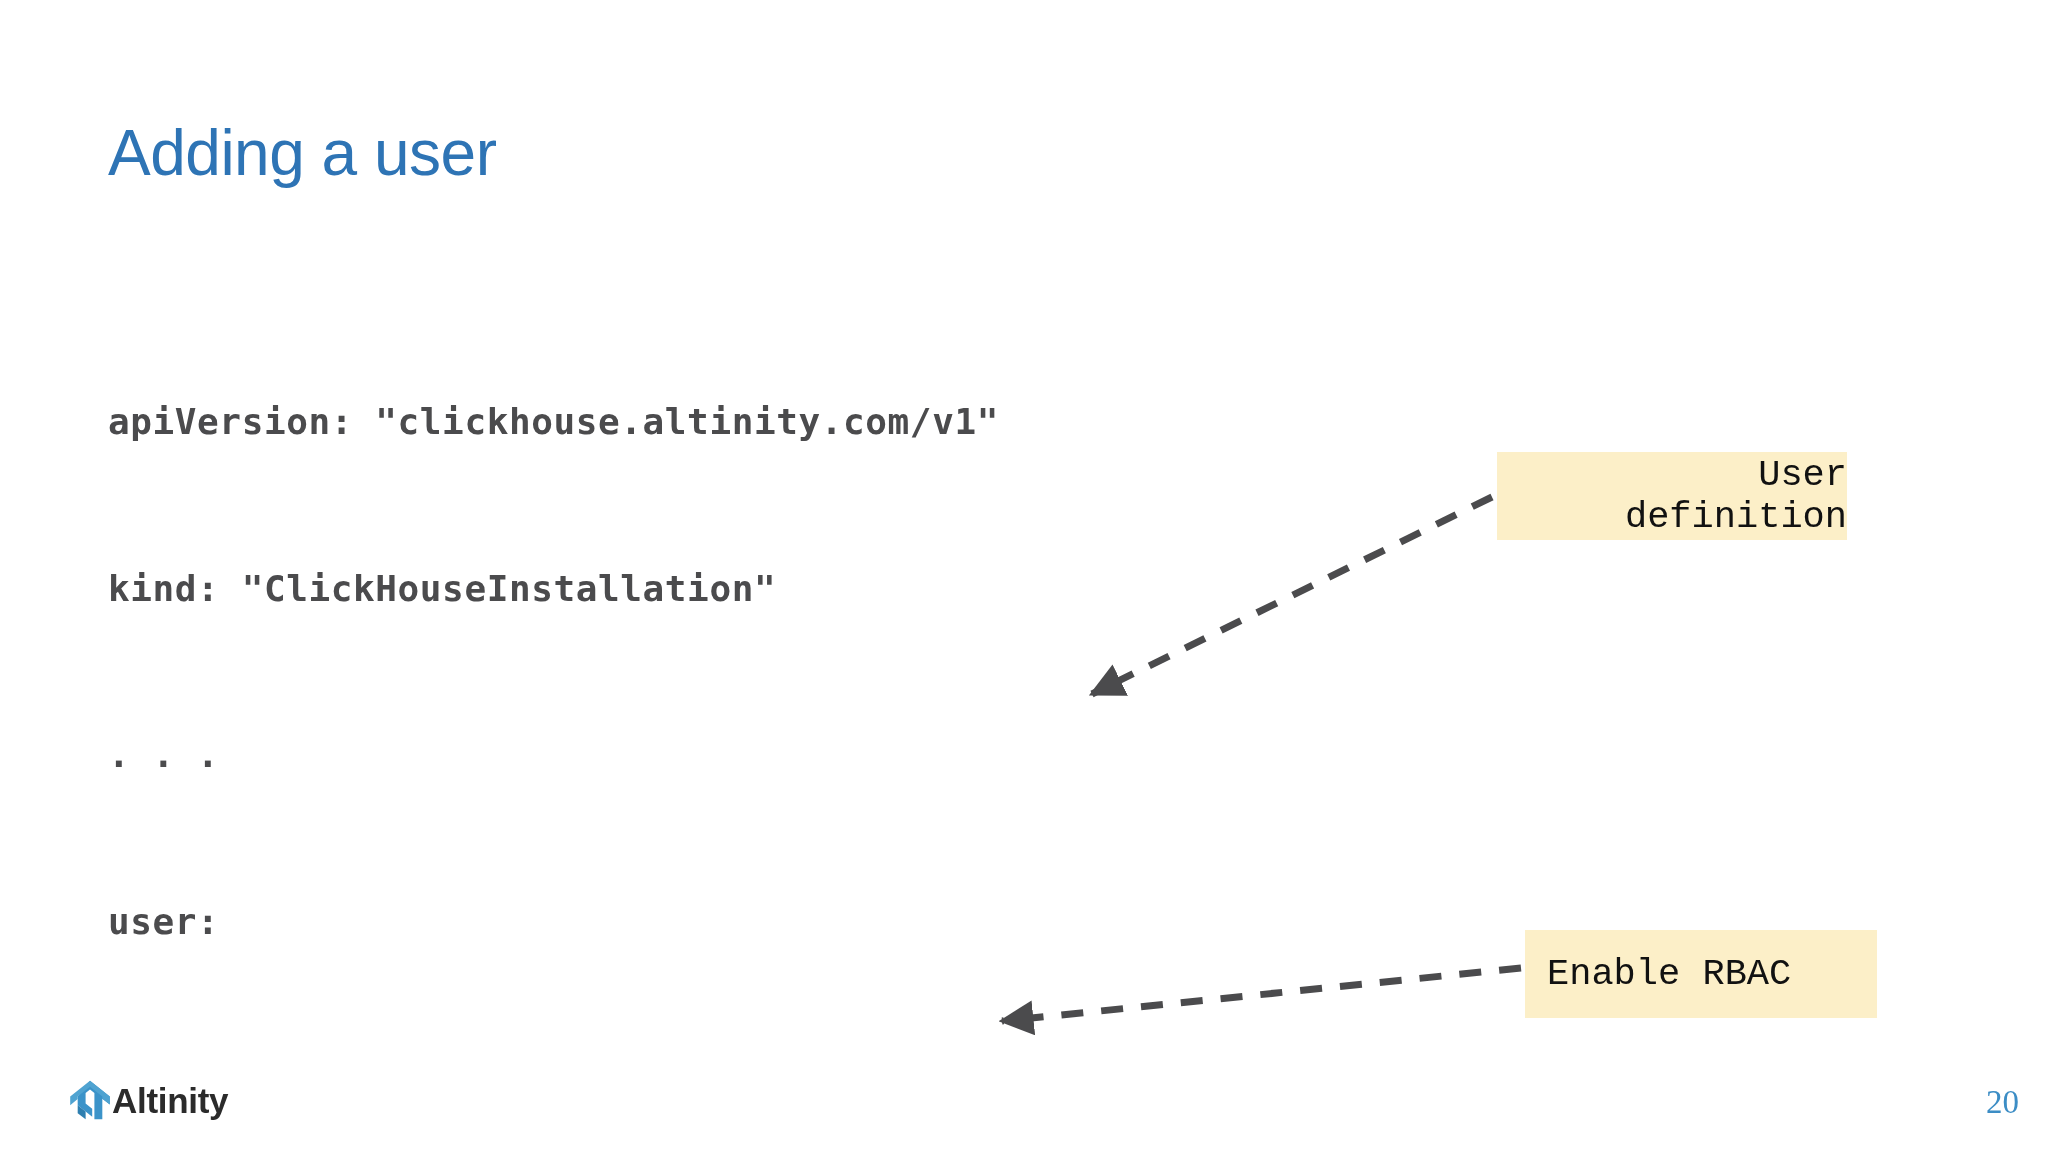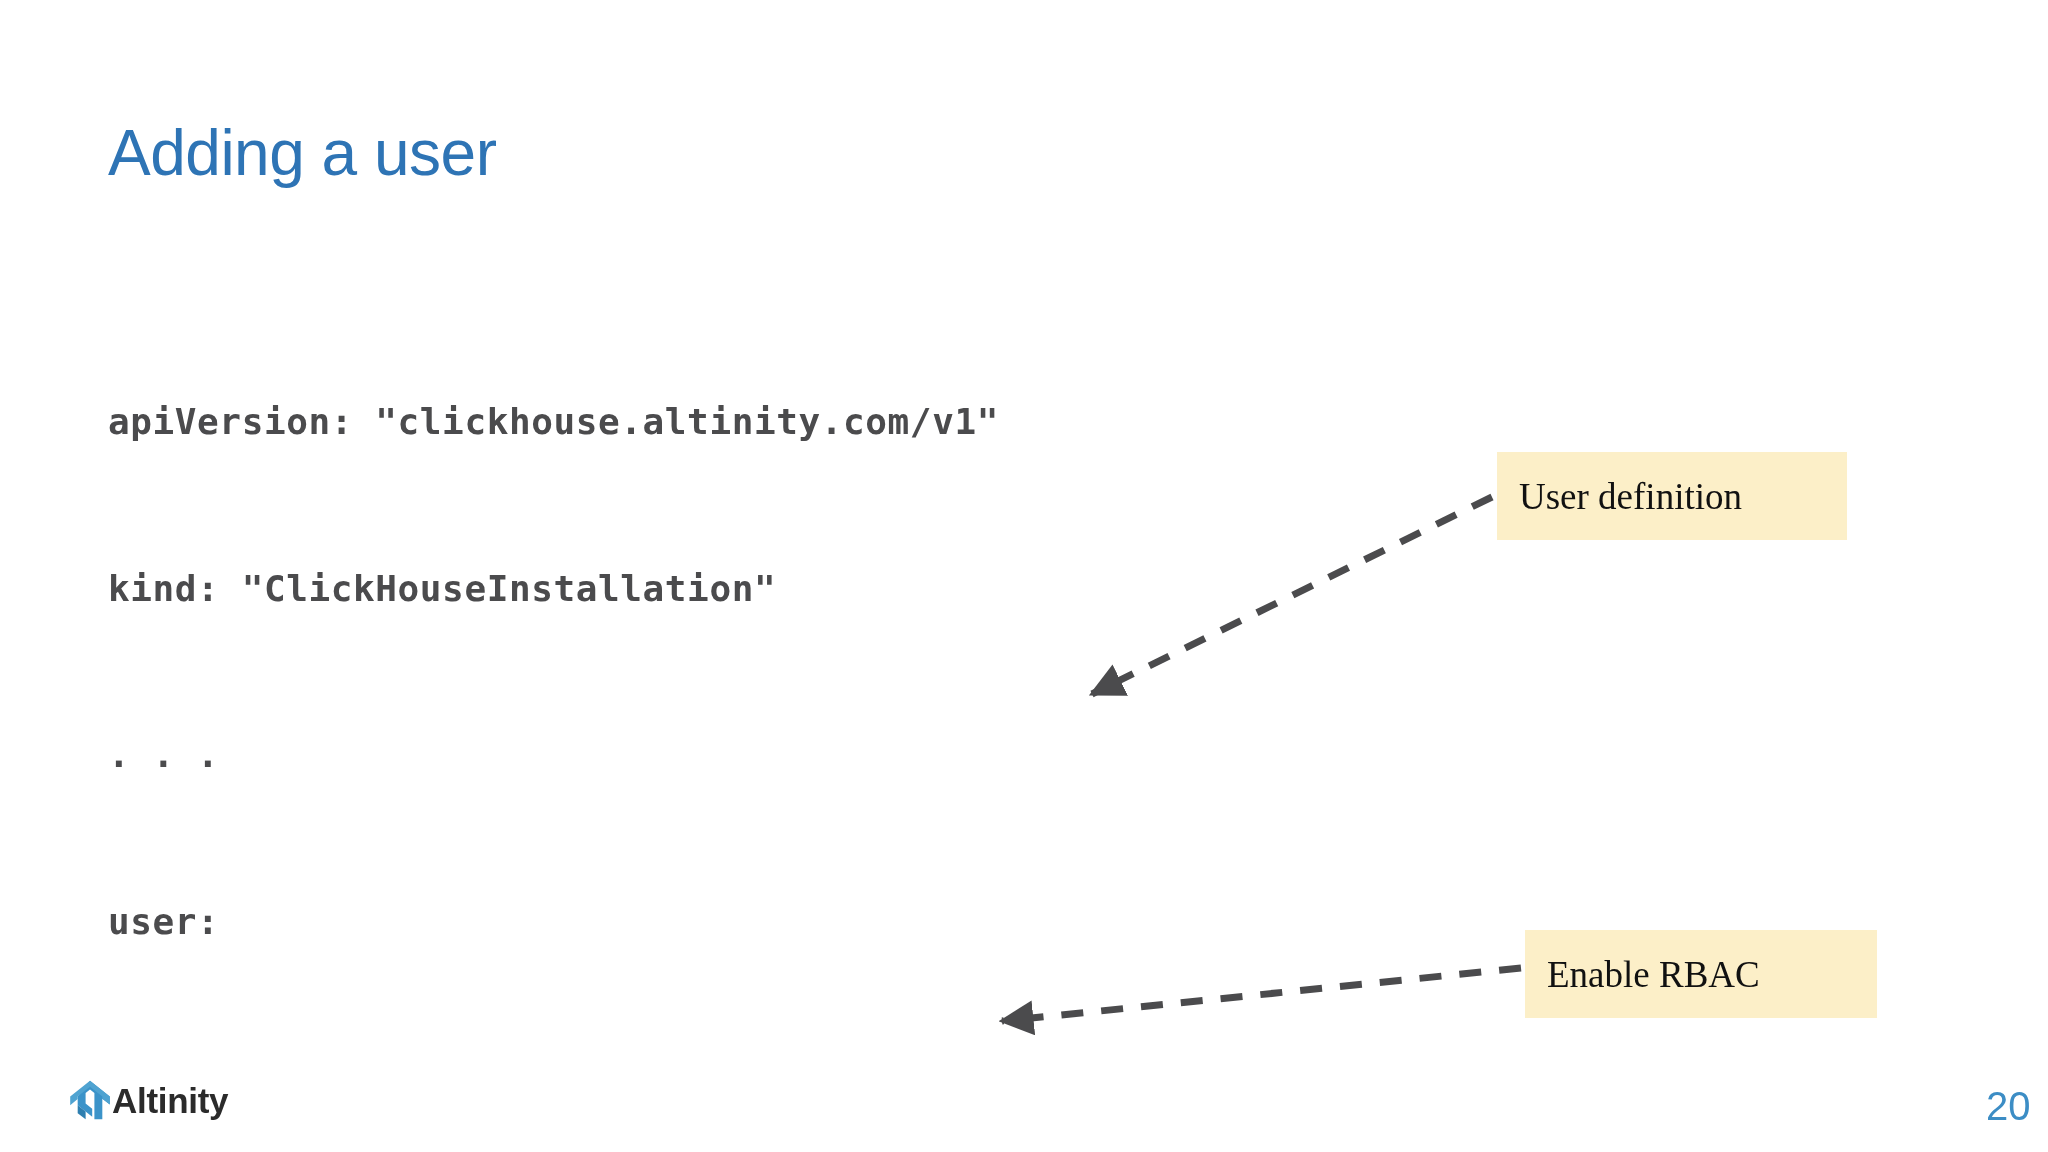--- a/index.html
+++ b/index.html
@@ -49,27 +49,28 @@
   }
   .code-line {
     white-space: pre;
     height: 55.5px;
   }
 
   
   .callout {
     position: absolute;
     background: #FCEFC8;
-    font-family: Liberation Serif, serif;
+    font-family: Liberation Mono, monospace;
     font-size: 37px;
     font-weight: 400;
     color: #111111;
     display: flex;
     align-items: center;
     box-sizing: border-box;
+    text-align: right;
   }
   #callout-user-definition {
     left: 1473px;
     top: 452px;
     width: 350px;
     height: 88px;
     padding-left: 22px;
   }
   #callout-enable-rbac {
     left: 1501px;
@@ -108,22 +109,22 @@
     font-size: 35px;
     font-weight: 700;
     color: #2B2B2B;
     letter-spacing: -0.3px;
     line-height: 1;
   }
   #page-number {
     position: absolute;
     left: 1962px;
     top: 1084px;
-    font-family: Liberation Sans, sans-serif;
-    font-size: 40px;
+    font-family: Liberation Serif, serif;
+    font-size: 33px;
     font-weight: 400;
     color: #3C8DC5;
   }
 </style>
 </head>
 <body>
 
 <div id="slide">
 
   <div id="slide-title">Adding a user</div>

